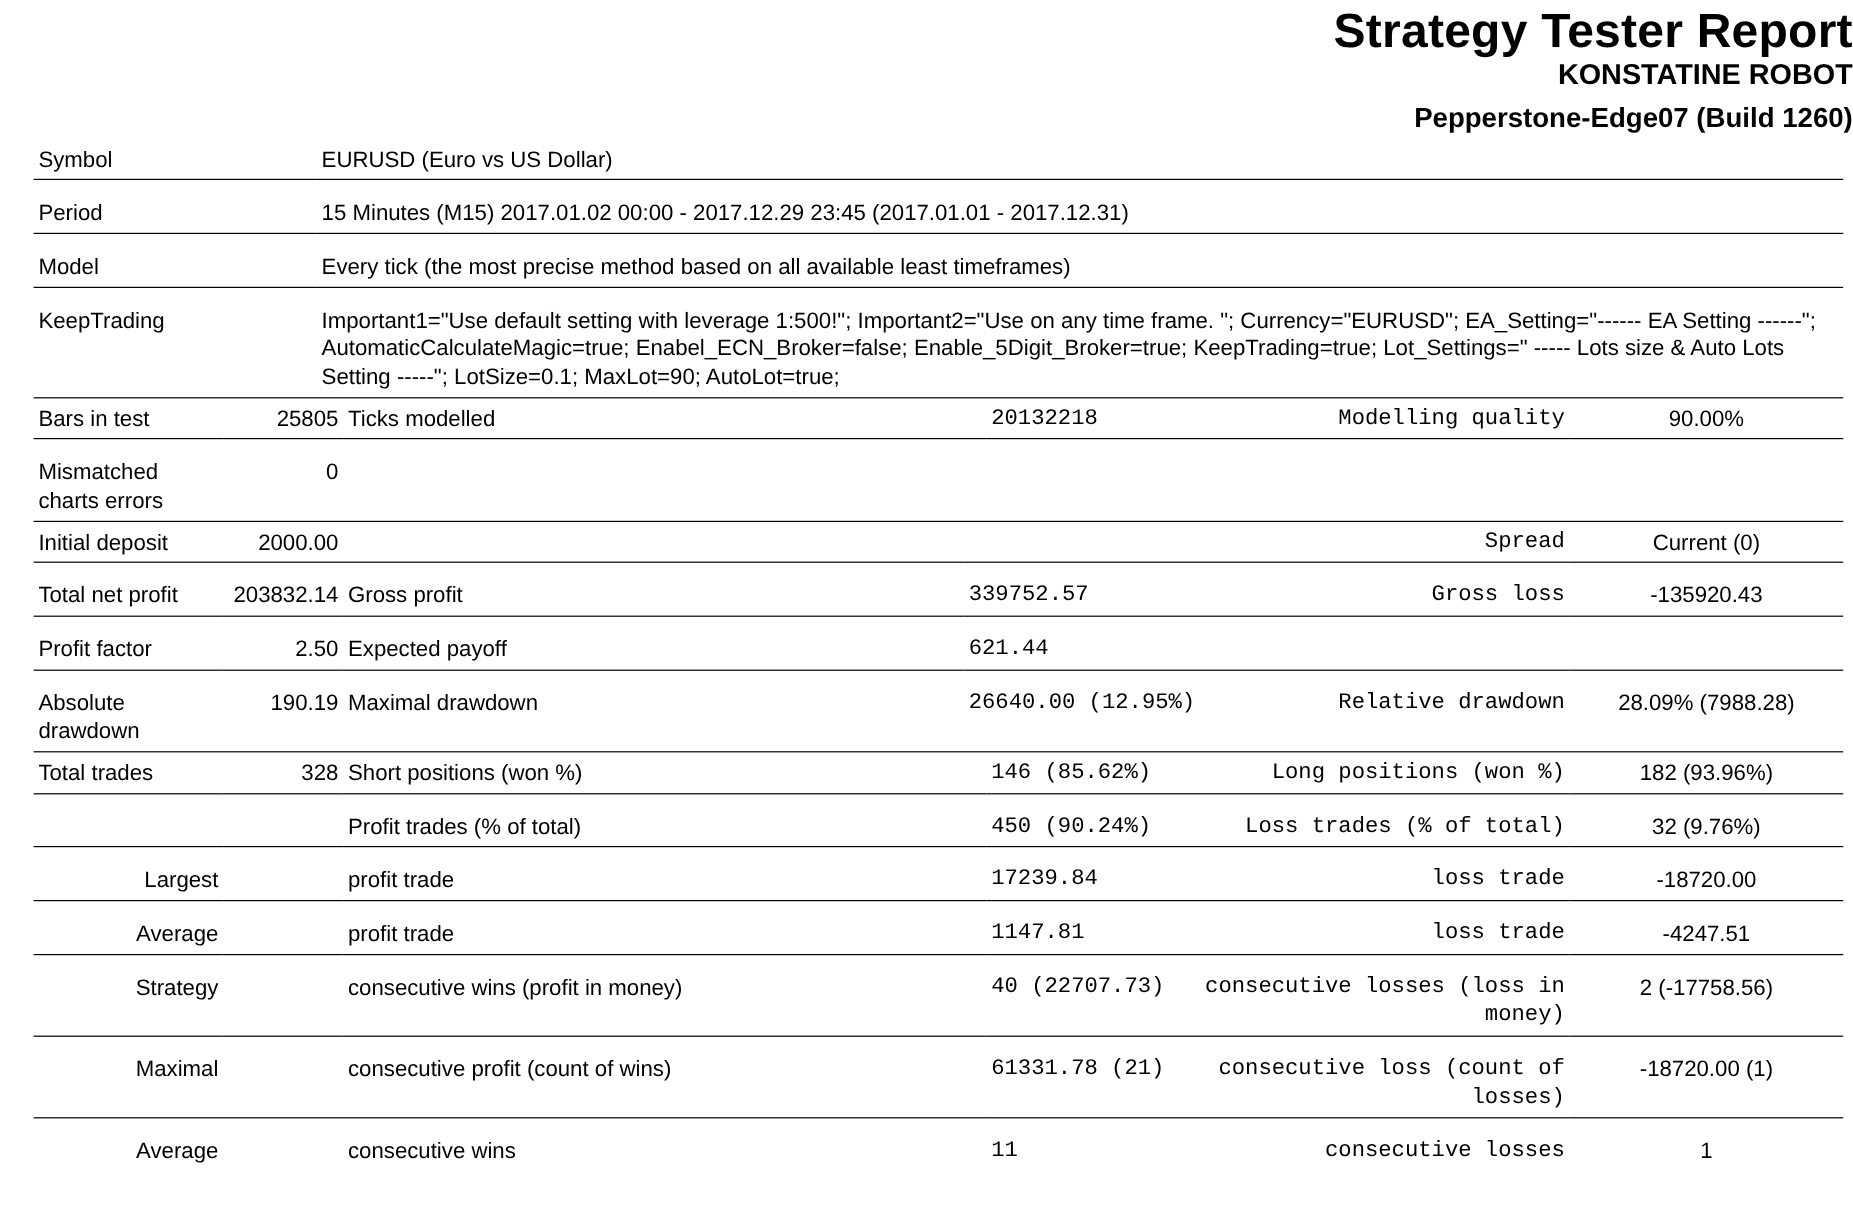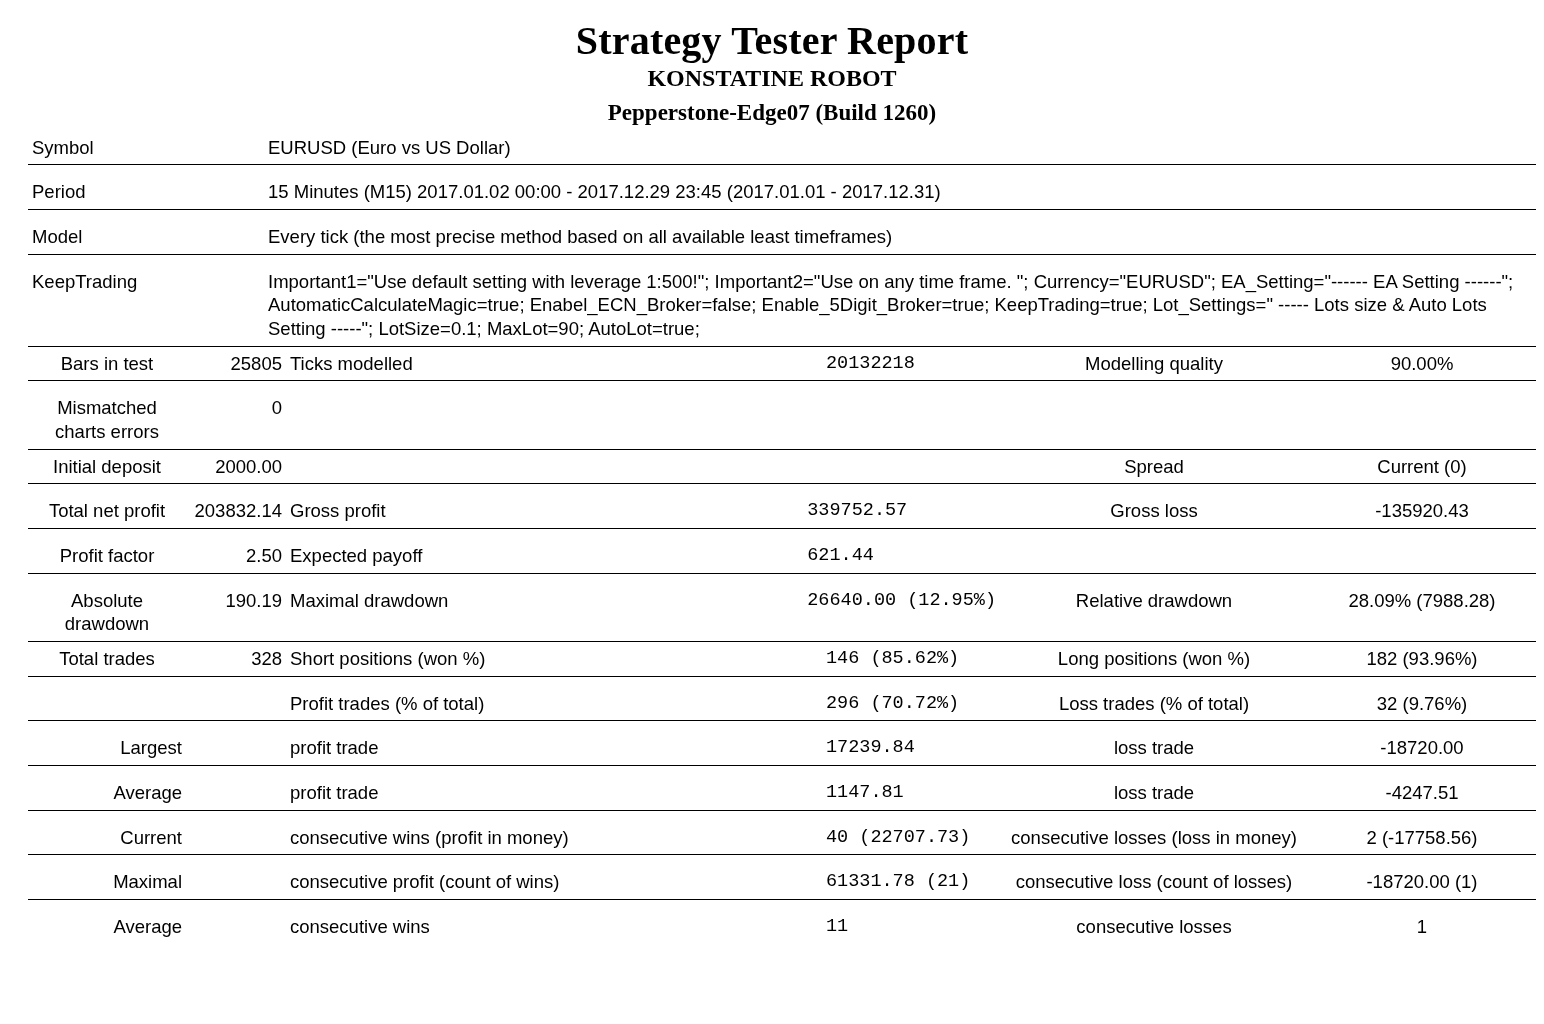--- a/index.html
+++ b/index.html
@@ -12,23 +12,23 @@
     min-height: 1024px;
     font-family: "Liberation Sans", sans-serif;
     color: #000000;
   }
   .page {
     width: 1544px;
     box-sizing: border-box;
     padding: 0;
   }
   .title-block {
-    text-align: center;
-    font-family: Liberation Serif, serif;
-    padding-top: 19px;
+    text-align: right;
+    font-family: Liberation Sans, sans-serif;
+    padding-top: 4px;
   }
   .title-main {
     font-size: 40px;
     font-weight: bold;
     line-height: 1.12;
     letter-spacing: 0.2px;
   }
   .title-sub {
     font-size: 24px;
     font-weight: bold;
@@ -47,42 +47,43 @@
     font-size: 18.5px;
   }
   table.report td {
     vertical-align: top;
     padding: 5px 4px 5px 4px;
     line-height: 1.28;
   }
   .lbl {
     width: 150px;
     white-space: normal;
-    text-align: center;
+    text-align: left;
   }
   .num-left {
     width: 92px;
     text-align: right;
     padding-right: 10px;
     white-space: nowrap;
   }
   .mid-lbl {
     text-align: left;
     margin-top: 47px;
   }
   .mid-num {
     text-align: left;
     width: 170px;
     padding-right: 10px;
     white-space: nowrap;
     font-family: Liberation Mono, monospace;
   }
   .right-lbl {
-    text-align: center;
+    text-align: right;
     width: 300px;
+    font-family: Liberation Mono, monospace;
   }
   .right-num {
     text-align: center;
     width: 220px;
     padding-right: 6px;
     white-space: nowrap;
   }
   .info-label {
     width: 228px;
     text-align: left;
@@ -239,21 +240,21 @@
           <td class="right-lbl">Long positions (won %)</td>
           <td class="right-num">182 (93.96%)</td>
         </tr>
         <tr class="sep-line">
             <td colspan="6"></td>
           </tr>
         <tr>
           <td class="lbl"></td>
           <td class="num-left"></td>
           <td class="mid-lbl">Profit trades (% of total)</td>
-          <td class="mid-num">296 (70.72%)</td>
+          <td class="mid-num">450 (90.24%)</td>
           <td class="right-lbl">Loss trades (% of total)</td>
           <td class="right-num">32 (9.76%)</td>
         </tr>
         <tr class="sep-line">
             <td colspan="6"></td>
           </tr>
         <tr>
           <td class="lbl num-left">Largest</td>
           <td class="num-left"></td>
           <td class="mid-lbl">profit trade</td>
@@ -269,21 +270,21 @@
           <td class="num-left"></td>
           <td class="mid-lbl">profit trade</td>
           <td class="mid-num">1147.81</td>
           <td class="right-lbl">loss trade</td>
           <td class="right-num">-4247.51</td>
         </tr>
         <tr class="sep-line">
             <td colspan="6"></td>
           </tr>
         <tr>
-          <td class="lbl num-left">Current</td>
+          <td class="lbl num-left">Strategy</td>
           <td class="num-left"></td>
           <td class="mid-lbl">consecutive wins (profit in money)</td>
           <td class="mid-num">40 (22707.73)</td>
           <td class="right-lbl">consecutive losses (loss in money)</td>
           <td class="right-num">2 (-17758.56)</td>
         </tr>
         <tr class="sep-line">
             <td colspan="6"></td>
           </tr>
         <tr>

